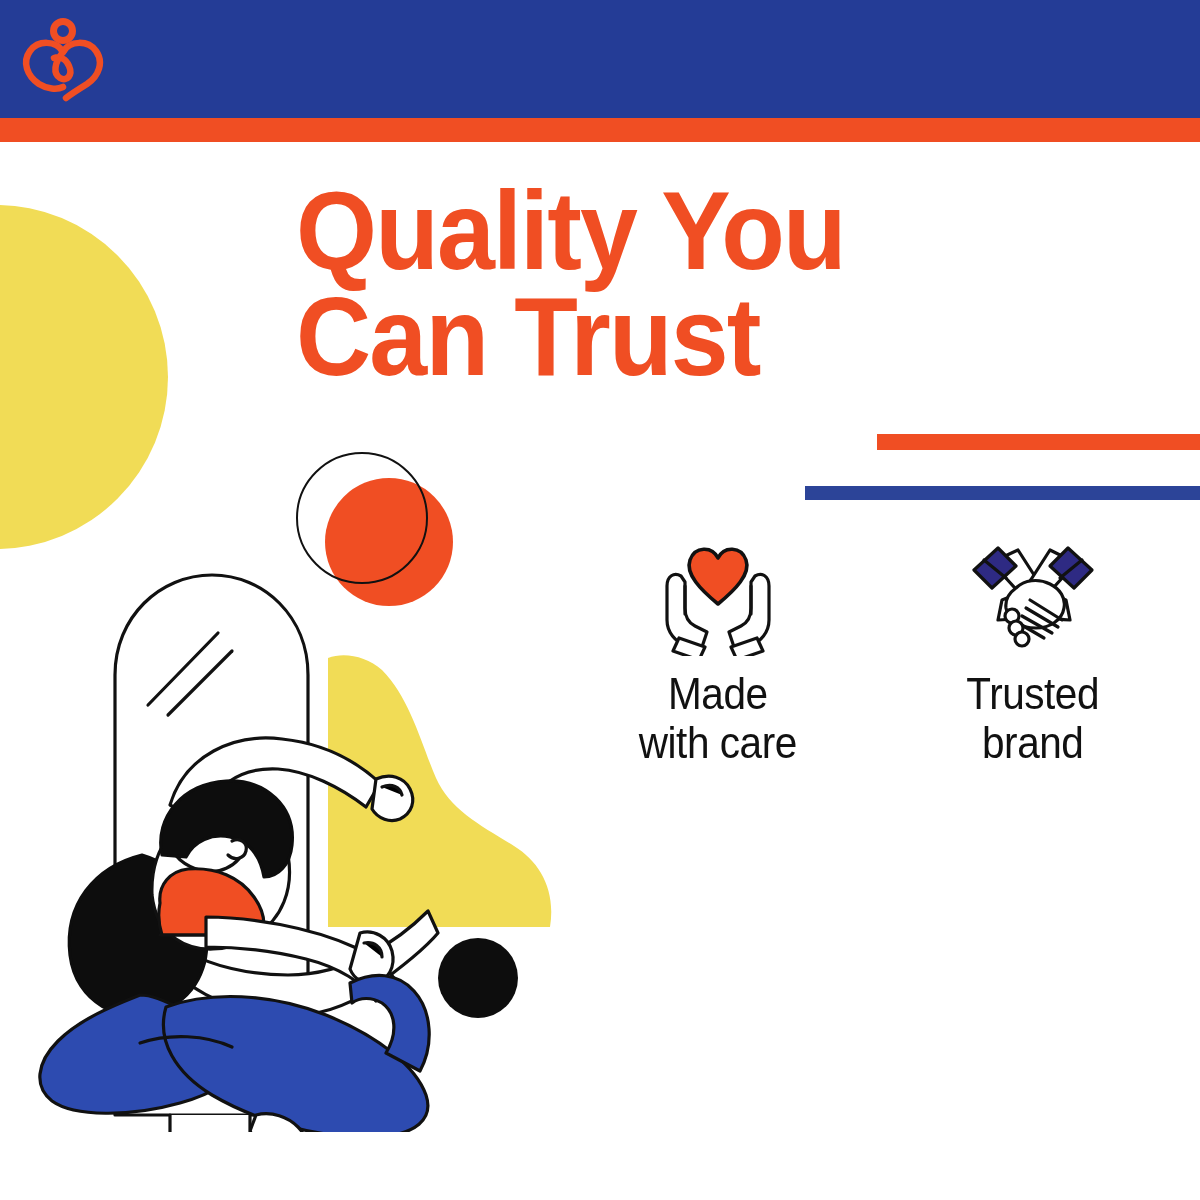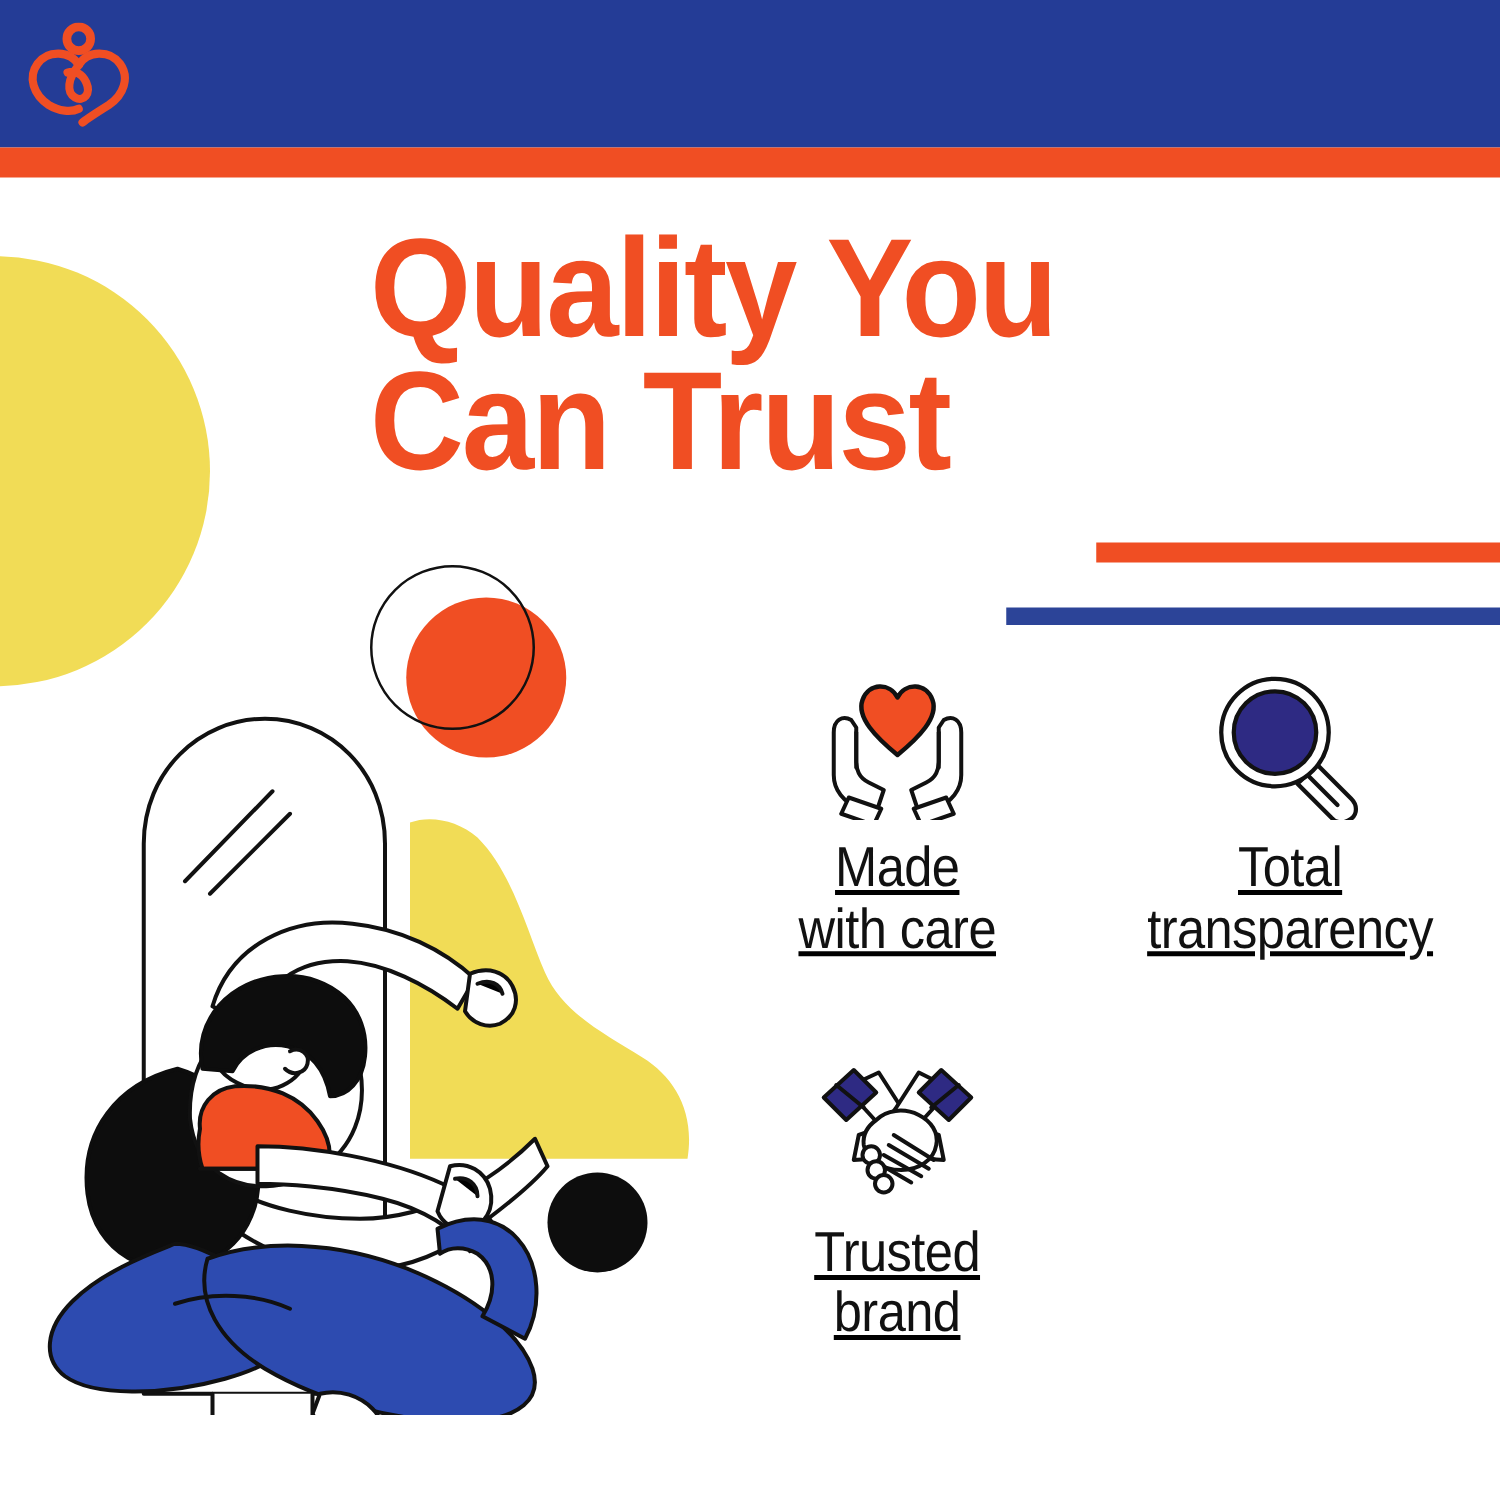--- a/index.html
+++ b/index.html
@@ -55,21 +55,21 @@
   .accent-orange{position:absolute;left:877px;top:434px;width:323px;height:16px;background:#F04E23;}
   .accent-blue{position:absolute;left:805px;top:486px;width:395px;height:14px;background:#2C4498;}
 
   
   .illustration{position:absolute;left:20px;top:555px;width:520px;height:610px;z-index:4;}
 
   
   .features{
     position:absolute;left:560px;top:528px;width:630px;height:615px;
     display:grid;grid-template-columns:1fr 1fr;grid-template-rows:1fr 1fr;
-    column-gap:0px;row-gap:0px;text-decoration:underline;
+    column-gap:0px;row-gap:0px;
   }
   .feature{display:flex;flex-direction:column;align-items:center;justify-content:flex-start;}
   .feature-icon{width:150px;height:128px;display:flex;align-items:center;justify-content:center;}
   .feature-label{
     margin-top:14px;
     text-align:center;
     color:#111111;
     font-family:"Liberation Sans", sans-serif;
     font-weight:400;
     font-size:45px;
@@ -215,37 +215,20 @@
                      L92 122 L86 104 L98 98 C106 94, 108 88, 108 80 L108 54 Z"></path>
             <path d="M108 58 L108 86"></path>
             <path d="M114 110 L88 119 L94 132 L120 123 Z"></path>
           </g>
         </svg>
       </div>
       <div class="feature-label">Made
 with care</div>
     </div>
 
-    <div class="feature">
-      <div class="feature-icon">
-        <svg viewBox="0 0 150 128" width="150" height="128" aria-hidden="true">
-          <g stroke="#111111" stroke-width="3.4" stroke-linejoin="round" stroke-linecap="round">
-
-            <path d="M96 84 L123 111 C128 116, 128 123, 123 127 C118 131, 111 131, 107 126 L80 99 Z" fill="#FFFFFF"></path>
-            <line x1="88" y1="92" x2="112" y2="116"></line>
-
-            <circle cx="62" cy="58" r="43" fill="#FFFFFF"></circle>
-
-            <circle cx="62" cy="58" r="33" fill="#2E2A83"></circle>
-          </g>
-        </svg>
-      </div>
-      <div class="feature-label">Total
-transparency</div>
-    </div>
 
 
     <div class="feature">
       <div class="feature-icon">
         <svg viewBox="0 0 150 128" width="150" height="128" aria-hidden="true">
           <g stroke="#111111" stroke-width="3.2" stroke-linejoin="round" stroke-linecap="round">
 
             <path d="M30 36 L60 22 L78 50 C86 62, 96 68, 108 72 L112 92
                      C96 92, 78 84, 66 70 L46 48 Z" fill="#FFFFFF"></path>
 

